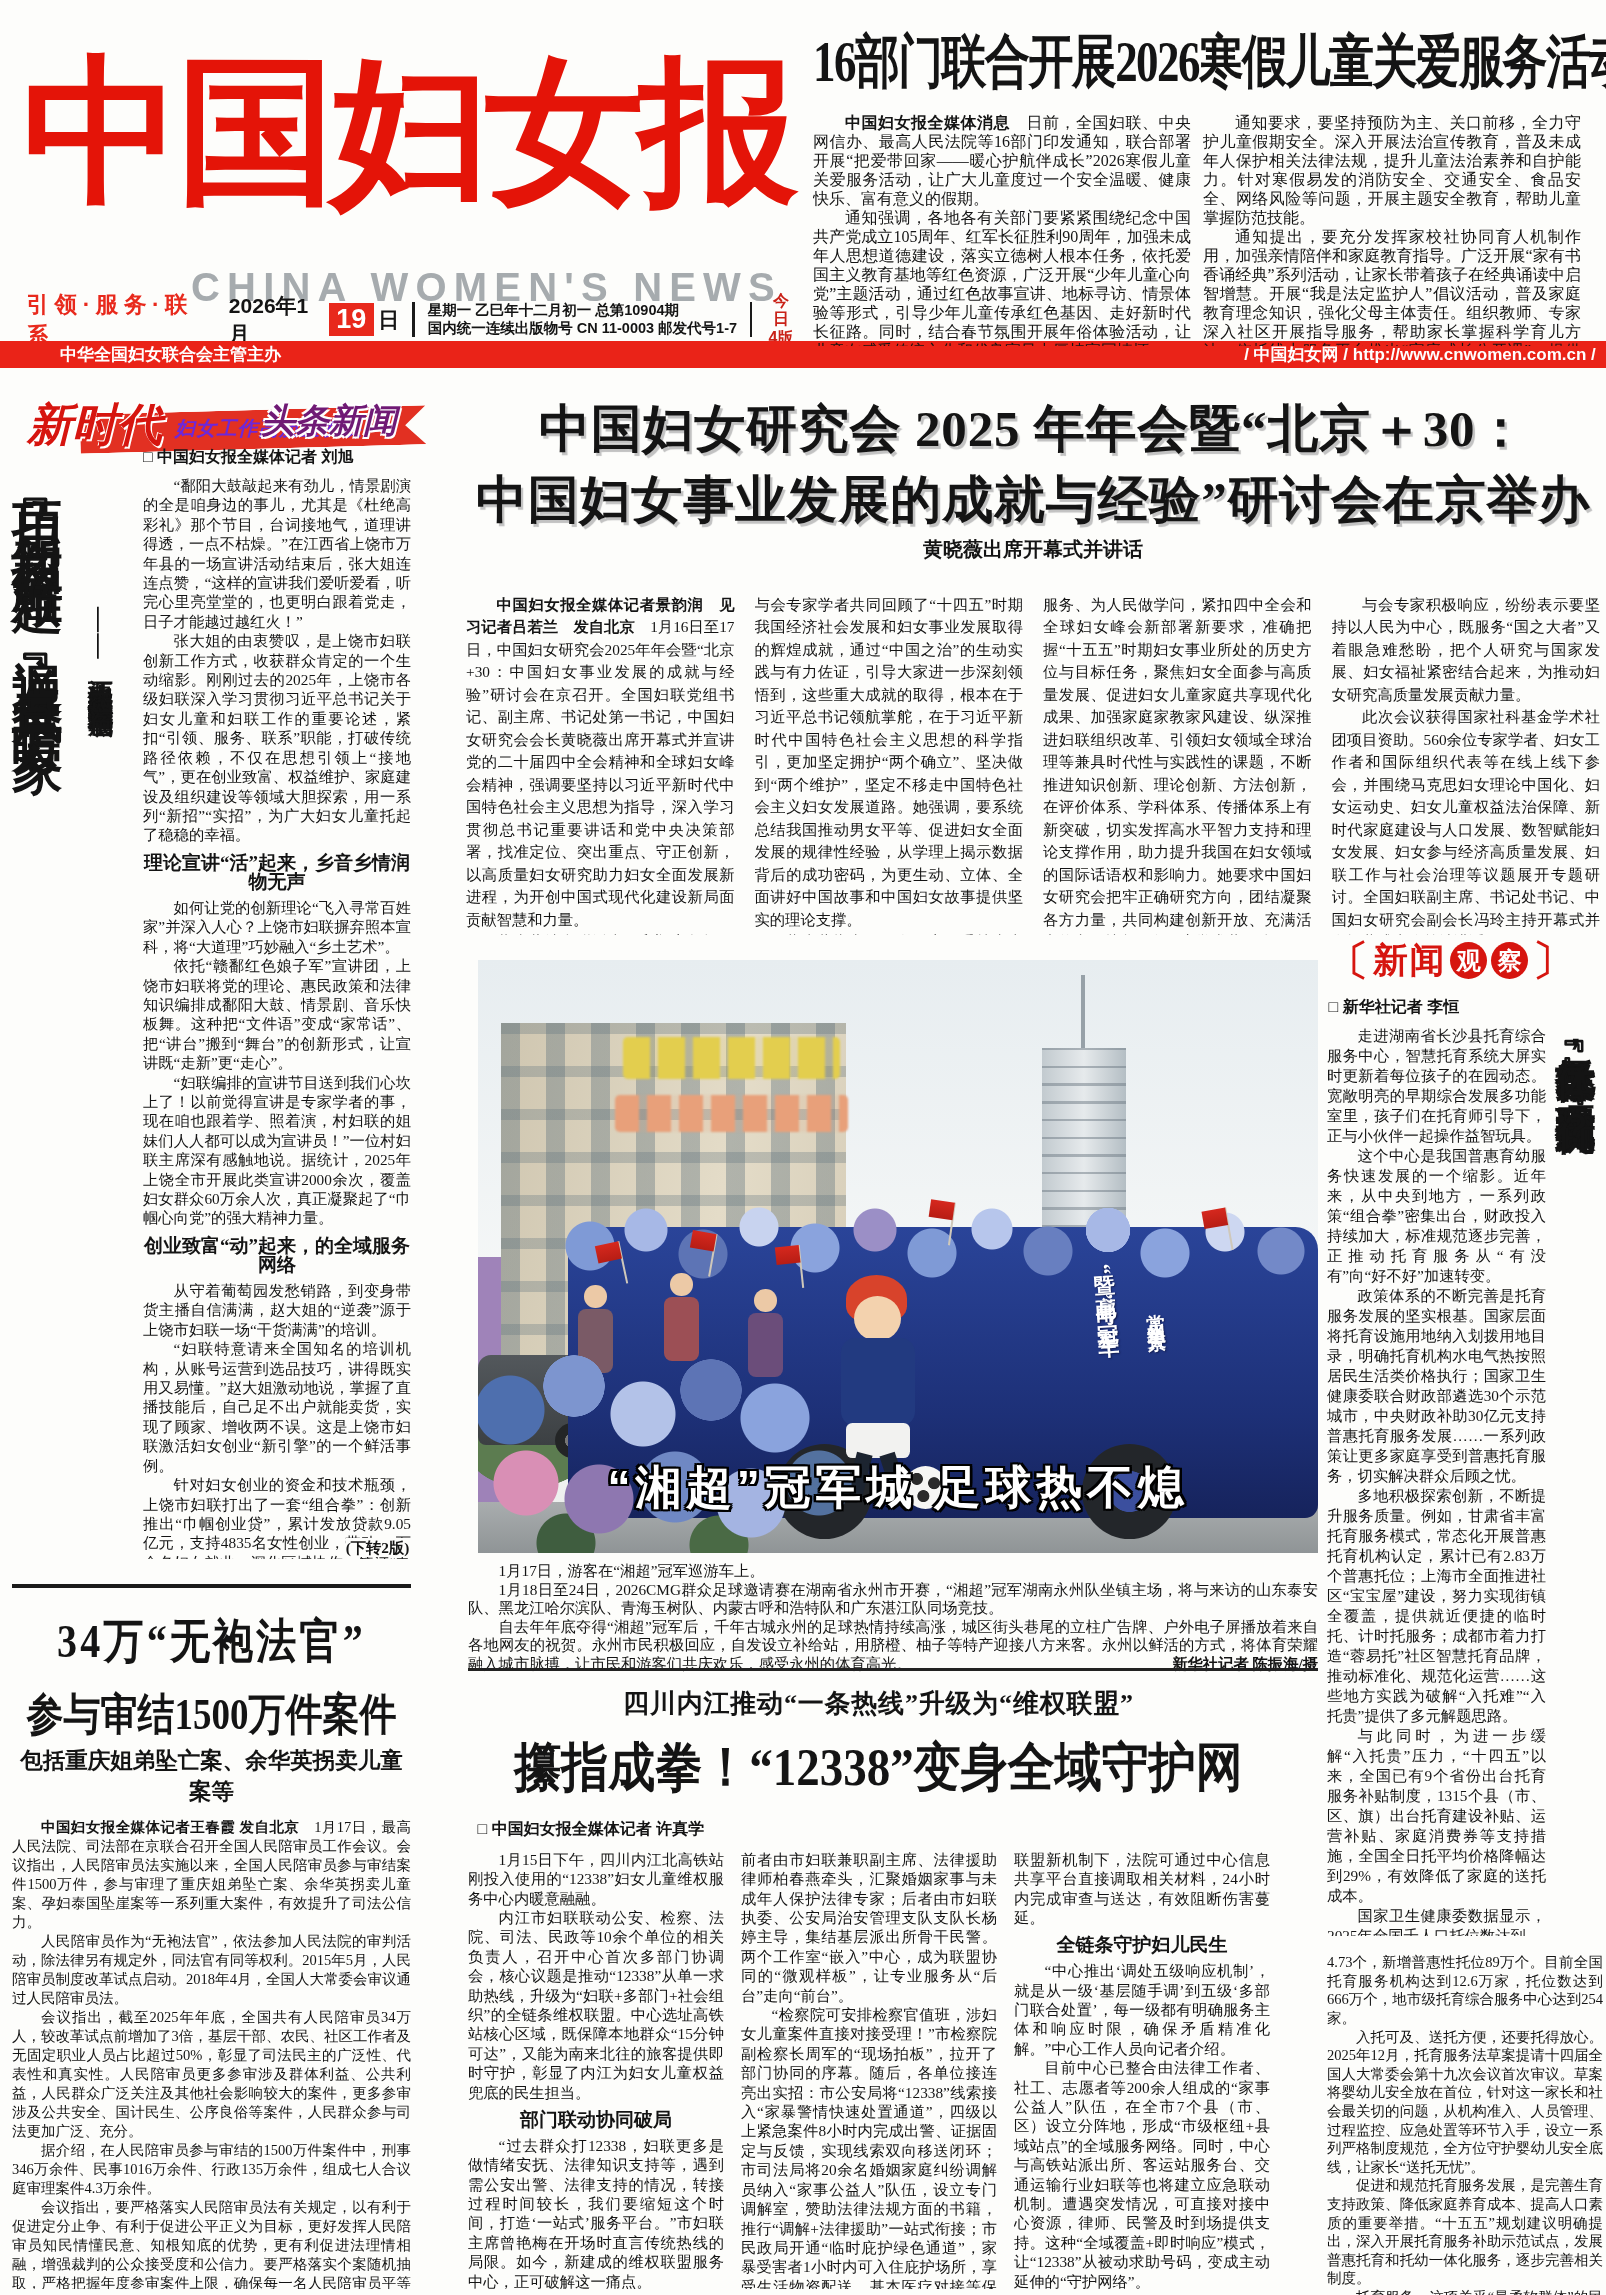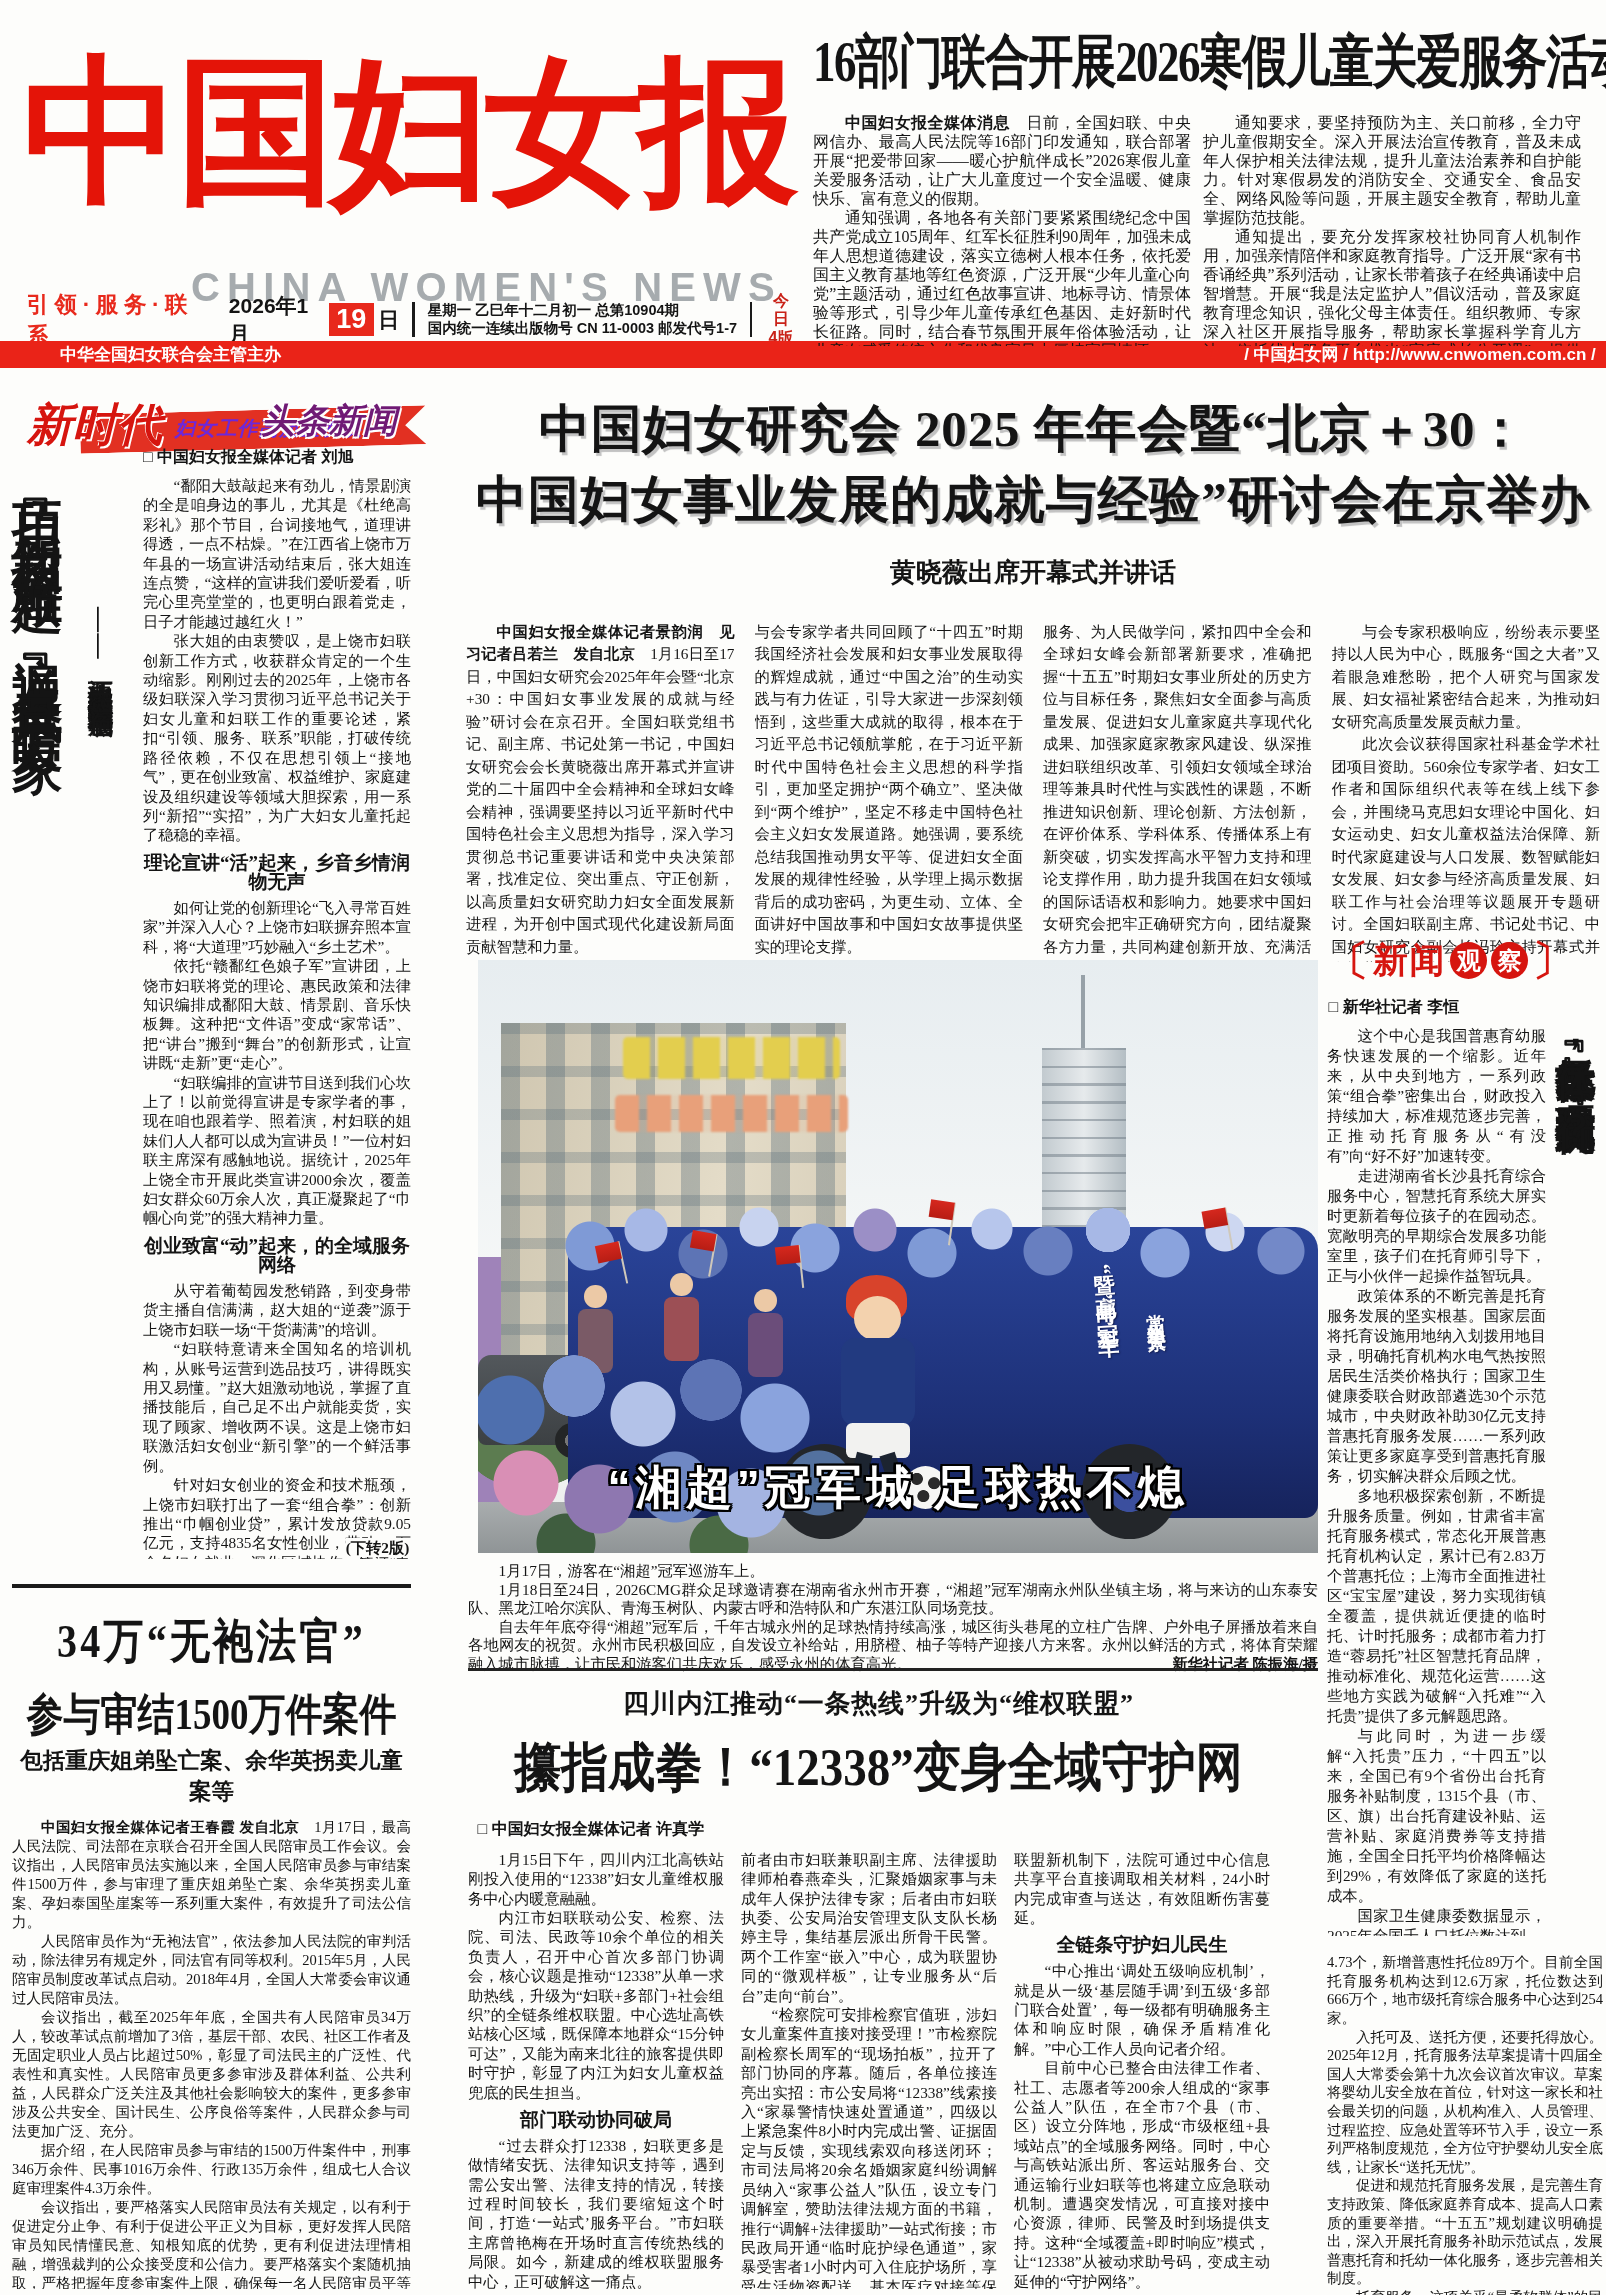--- a/index.html
+++ b/index.html
@@ -31,21 +31,21 @@
   .tr-art{position:absolute;left:813px;top:22.5px;width:787px;}
   .tr-hl{font-size:45px;font-weight:900;white-space:nowrap;letter-spacing:-1.6px;
          transform:scaleY(1.28);transform-origin:top left;}
   .tr-cols{display:flex;gap:12px;margin-top:30.5px;}
   .tr-col{width:378px;font-size:16px;line-height:19px;height:233px;overflow:hidden;}
 
   
   .main-art{position:absolute;left:466px;top:394px;width:1134px;}
   .main-hl{text-align:center;font-size:51px;line-height:71px;font-weight:900;letter-spacing:0.8px;
            text-shadow:2.4px 3.2px 0.8px #c2c2c2;}
-  .main-deck{text-align:center;font-size:26px;font-weight:bold;margin-top:19px;}
+  .main-deck{text-align:center;font-size:20px;font-weight:bold;}
   .main-cols{display:flex;gap:20px;margin-top:30.5px;}
   .main-col{width:270px;font-size:15.3px;line-height:22.5px;height:341px;overflow:hidden;}
 
   
   .banner{position:absolute;left:24px;top:400px;width:402px;height:58px;}
   .banner-ribbon{position:absolute;left:56px;top:9.6px;right:0;height:39px;background:#e23022;
                  clip-path:polygon(0 0,100% 0,94% 50%,100% 100%,0 100%);transform:rotate(-1.6deg);}
   .banner-t1{position:absolute;left:3.2px;top:-4.8px;font-size:45px;font-weight:900;font-style:italic;
              color:#d6150f;text-shadow:1.6px 1.6px 0 #fff,-0.8px -0.8px 0 #fff;}
   .banner-t2{position:absolute;left:151px;top:14.5px;color:#6d28d9;font-size:20px;font-weight:bold;
@@ -394,22 +394,22 @@
     <div class="ra-badge">
       <span class="ra-brk">〔</span>
       <span class="ra-badge-t">新闻</span>
       <span class="ra-circ">观</span>
       <span class="ra-circ">察</span>
       <span class="ra-brk">〕</span>
     </div>
     <div class="ra-byline">□ 新华社记者 李恒</div>
     <div class="ra-row">
       <div class="ra-body1">
+          <p class="para">走进湖南省长沙县托育综合服务中心，智慧托育系统大屏实时更新着每位孩子的在园动态。宽敞明亮的早期综合发展多功能室里，孩子们在托育师引导下，正与小伙伴一起操作益智玩具。</p>
           <p class="para">这个中心是我国普惠育幼服务快速发展的一个缩影。近年来，从中央到地方，一系列政策“组合拳”密集出台，财政投入持续加大，标准规范逐步完善，正推动托育服务从“有没有”向“好不好”加速转变。</p>
-          <p class="para">走进湖南省长沙县托育综合服务中心，智慧托育系统大屏实时更新着每位孩子的在园动态。宽敞明亮的早期综合发展多功能室里，孩子们在托育师引导下，正与小伙伴一起操作益智玩具。</p>
           <p class="para">政策体系的不断完善是托育服务发展的坚实根基。国家层面将托育设施用地纳入划拨用地目录，明确托育机构水电气热按照居民生活类价格执行；国家卫生健康委联合财政部遴选30个示范城市，中央财政补助30亿元支持普惠托育服务发展……一系列政策让更多家庭享受到普惠托育服务，切实解决群众后顾之忧。</p>
           <p class="para">多地积极探索创新，不断提升服务质量。例如，甘肃省丰富托育服务模式，常态化开展普惠托育机构认定，累计已有2.83万个普惠托位；上海市全面推进社区“宝宝屋”建设，努力实现街镇全覆盖，提供就近便捷的临时托、计时托服务；成都市着力打造“蓉易托”社区智慧托育品牌，推动标准化、规范化运营……这些地方实践为破解“入托难”“入托贵”提供了多元解题思路。</p>
           <p class="para">与此同时，为进一步缓解“入托贵”压力，“十四五”以来，全国已有9个省份出台托育服务补贴制度，1315个县（市、区、旗）出台托育建设补贴、运营补贴、家庭消费券等支持措施，全国全日托平均价格降幅达到29%，有效降低了家庭的送托成本。</p>
           <p class="para">国家卫生健康委数据显示，2025年全国千人口托位数达到</p>
         </div>
       <div class="ra-vh">托举『最柔软群体』，这项民生工程如何『从有到优』？</div>
     </div>
     <div class="ra-body2">
         <p class="para noind">4.73个，新增普惠性托位89万个。目前全国托育服务机构达到12.6万家，托位数达到666万个，地市级托育综合服务中心达到254家。</p>
         <p class="para">入托可及、送托方便，还要托得放心。2025年12月，托育服务法草案提请十四届全国人大常委会第十九次会议首次审议。草案将婴幼儿安全放在首位，针对这一家长和社会最关切的问题，从机构准入、人员管理、过程监控、应急处置等环节入手，设立一系列严格制度规范，全方位守护婴幼儿安全底线，让家长“送托无忧”。</p>

